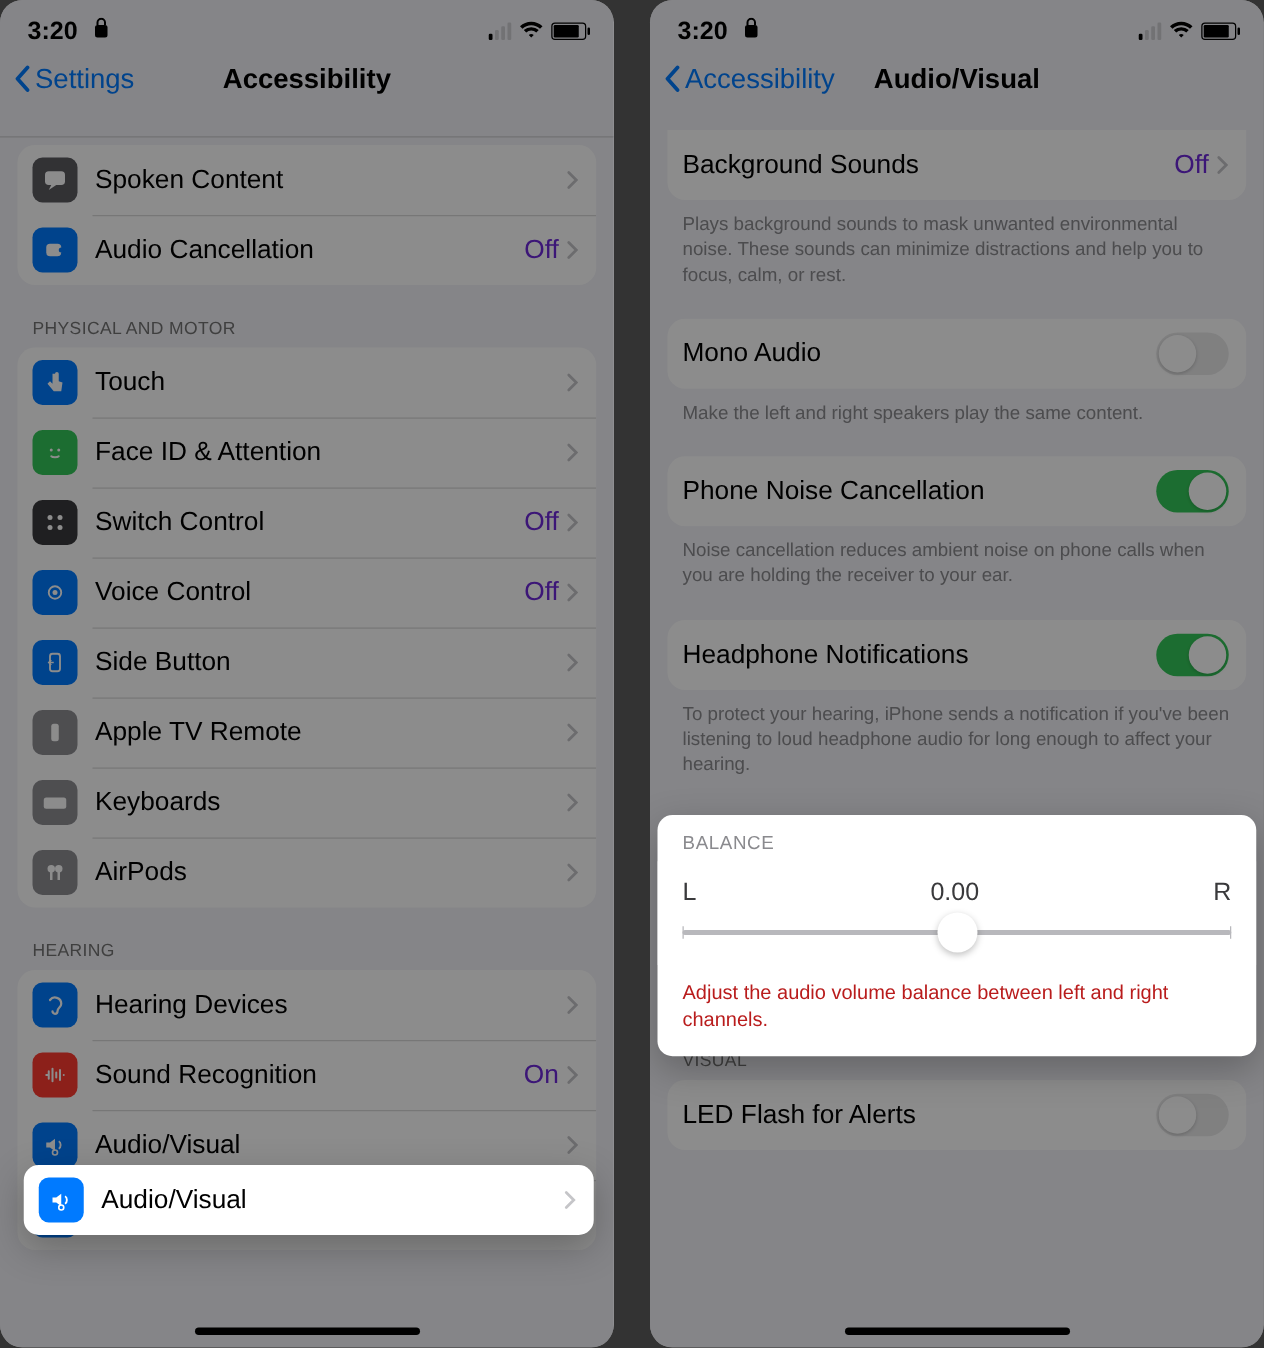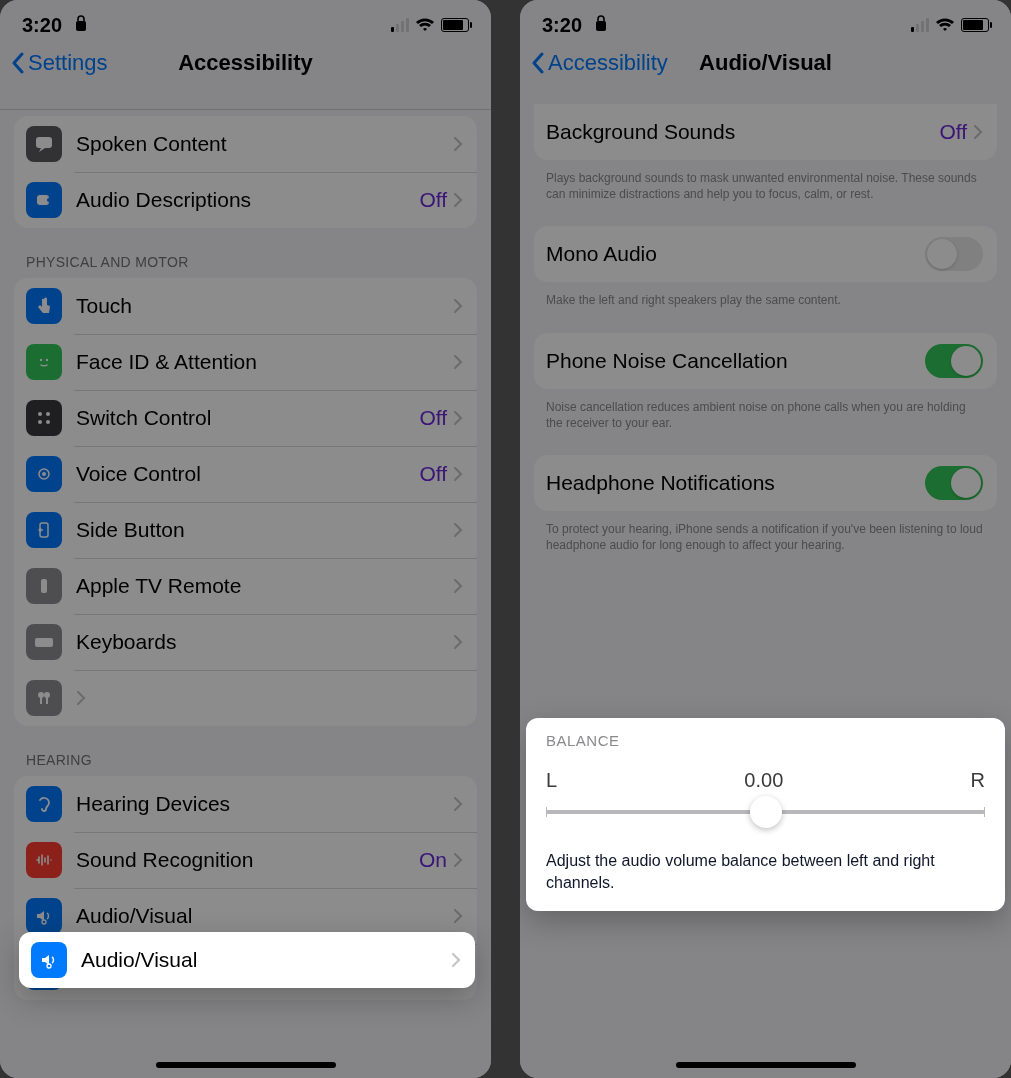--- a/index.html
+++ b/index.html
@@ -71,21 +71,21 @@
     font-size:22px; font-weight:600;
     pointer-events:none;
   }
   
   .scroll { padding: 0 14px; }
   .section-header {
     font-size:14px; color:#737373; padding: 26px 12px 8px;
     text-transform: uppercase; letter-spacing: 0.3px;
   }
   .section-footer {
-    font-size:12px; color:#8a8a8e; padding: 10px 12px 0; line-height:1.35;
+    font-size:15px; color:#8a8a8e; padding: 10px 12px 0; line-height:1.35;
   }
   .group {
     background:#fff; border-radius:14px; overflow:hidden;
   }
   .row {
     display:flex; align-items:center;
     min-height:56px;
     padding: 8px 14px 8px 12px;
     position:relative;
   }
@@ -131,21 +131,21 @@
   .balance-labels .val { color:#3a3a3c; }
   .track {
     position:relative; height:4px; background:#b8b8bc; border-radius:2px;
   }
   .track .tick { position:absolute; width:1px; height:10px; background:#b8b8bc; top:-3px; }
   .track .thumb {
     position:absolute; top:50%; left:50%; transform:translate(-50%,-50%);
     width:32px; height:32px; border-radius:50%; background:#fff;
     box-shadow: 0 2px 6px rgba(0,0,0,0.25);
   }
-  .balance-footer { padding:12px 20px 16px; font-size:16px; color:#0f172a; line-height:1.4;}
+  .balance-footer { padding:12px 20px 16px; font-size:16px; color:#b91c1c; line-height:1.4;}
   
   .bg-gray{background:#5b5b60}.bg-blue{background:#007aff}.bg-green{background:#34c759}
   .bg-dgray{background:#8e8e93}.bg-red{background:#ff3b30}
 </style>
 </head>
 <body>
 
 <div class="pair">
 
   <div class="phone phone-left">
@@ -202,21 +202,21 @@
               <path d="M2 2l6 6-6 6" fill="none" stroke="#c5c5c8" stroke-width="2.2" stroke-linecap="round"></path>
             </svg>
         </div>
         <div class="row">
           <div class="app-icon bg-blue">
               <svg width="20" height="20" viewBox="0 0 20 20">
                 <rect x="3" y="5" width="12" height="10" rx="3" fill="#fff"></rect>
                 <circle cx="15" cy="10" r="2" fill="#007aff"></circle>
               </svg>
             </div>
-          <div class="row-label">Audio Descriptions</div>
+          <div class="row-label">Audio Cancellation</div>
           <div class="row-value">Off</div>
           <svg class="chev" width="10" height="16" viewBox="0 0 10 16">
               <path d="M2 2l6 6-6 6" fill="none" stroke="#c5c5c8" stroke-width="2.2" stroke-linecap="round"></path>
             </svg>
         </div>
       </div>
 
       <div class="section-header">PHYSICAL AND MOTOR</div>
       <div class="group">
         <div class="row">
@@ -307,20 +307,21 @@
         </div>
         <div class="row">
           <div class="app-icon bg-dgray">
               <svg width="20" height="20" viewBox="0 0 20 20">
                 <circle cx="7" cy="7" r="3" fill="#fff"></circle>
                 <rect x="6" y="9" width="2" height="7" fill="#fff"></rect>
                 <circle cx="13" cy="7" r="3" fill="#fff"></circle>
                 <rect x="12" y="9" width="2" height="7" fill="#fff"></rect>
               </svg>
             </div>
+          <div class="row-label">AirPods</div>
           <svg class="chev" width="10" height="16" viewBox="0 0 10 16">
               <path d="M2 2l6 6-6 6" fill="none" stroke="#c5c5c8" stroke-width="2.2" stroke-linecap="round"></path>
             </svg>
         </div>
       </div>
 
       <div class="section-header">HEARING</div>
       <div class="group">
         <div class="row">
           <div class="app-icon bg-blue">
@@ -484,21 +485,21 @@
           <div class="toggle">
               <div class="knob"></div>
             </div>
         </div>
       </div>
     </div>
 
     <div class="home-ind"></div>
     <div class="dim-overlay"></div>
 
-    <div class="highlight balance-block" style="left:6px; right:6px; top:718px; width:auto;">
+    <div class="highlight balance-block" style="left:6px; right:6px; top:652px; width:auto;">
       <div class="bh">BALANCE</div>
       <div class="balance-slider">
         <div class="balance-labels">
           <span>L</span>
           <span class="val">0.00</span>
           <span>R</span>
         </div>
         <div class="track">
           <div class="tick" style="left:0"></div>
           <div class="tick" style="right:0"></div>

